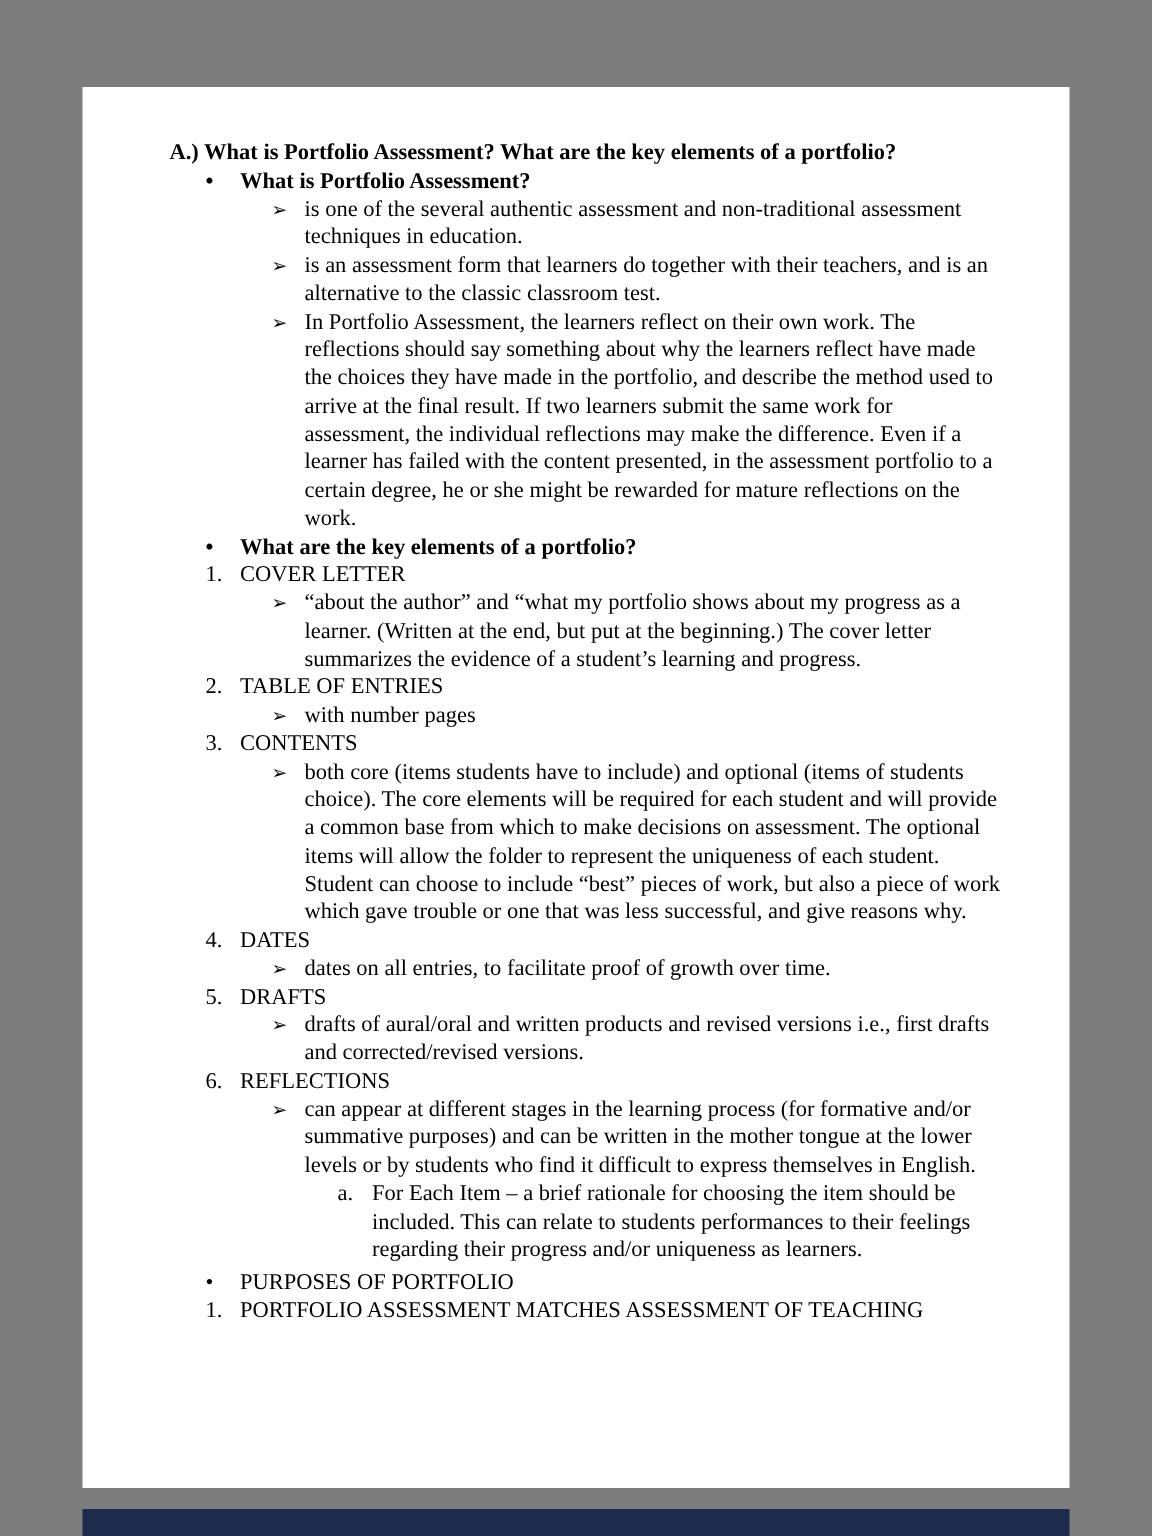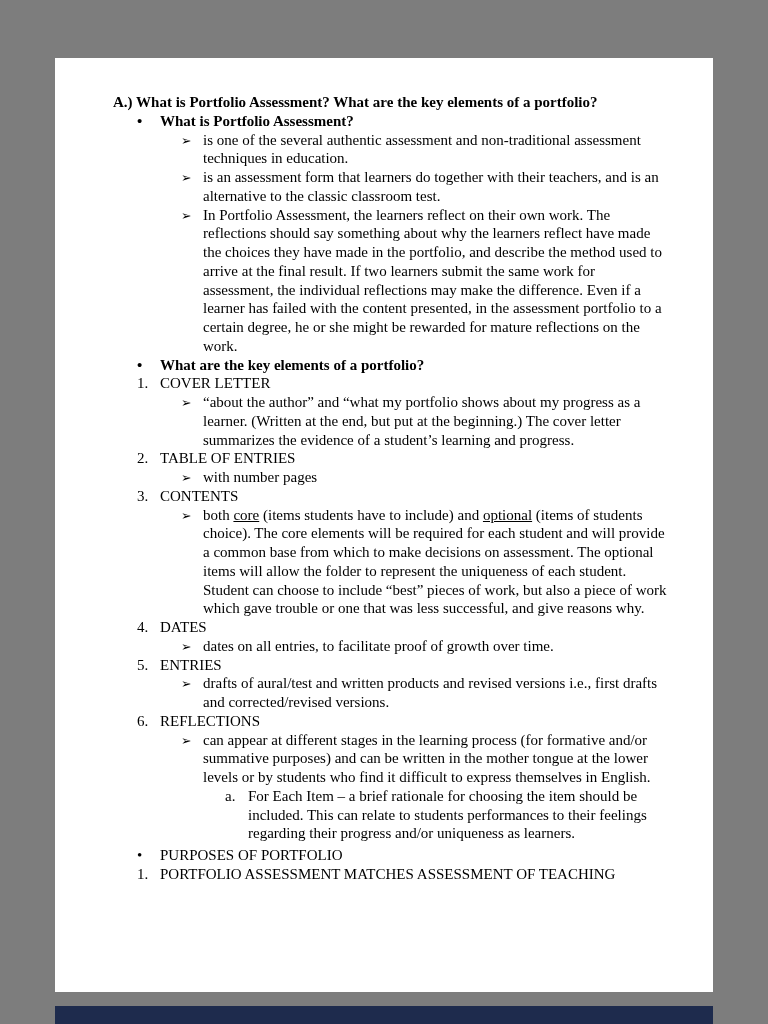--- a/index.html
+++ b/index.html
@@ -30,21 +30,21 @@
   .num-li .marker { flex: 0 0 23px; width: 23px; }
   .arrow-li { margin-left: 91px; }
   .arrow-li .marker {
     flex: 0 0 22px; width: 22px;
     font-family: "DejaVu Sans", sans-serif;
     font-size: 12.5px;
   }
   .alpha-li { margin-left: 135px; }
   .alpha-li .marker { flex: 0 0 23px; width: 23px; }
   .txt { flex: 1 1 auto; }
-  .u { text-decoration: underline; }
+  .u { }
   .para-b { margin-top: 19px; }
   .sp-top { margin-top: 3px; }
   .footer-bar {
     position: absolute; left: 55px; top: 1006px;
     width: 658px; height: 18px;
   }
 </style>
 </head>
 <body style="background: rgb(125, 125, 125);">
 
@@ -108,25 +108,25 @@
         <span class="marker">4.</span>
         <span class="txt">DATES</span>
       </div>
       <div class="row li arrow-li">
         <span class="marker">➢</span>
         <span class="txt">dates on all entries, to facilitate proof of growth over time.</span>
       </div>
 
       <div class="row li num-li">
         <span class="marker">5.</span>
-        <span class="txt">ENTRIES</span>
+        <span class="txt">DRAFTS</span>
       </div>
       <div class="row li arrow-li">
         <span class="marker">➢</span>
-        <span class="txt">drafts of aural/test and written products and revised versions i.e., first drafts and corrected/revised versions.</span>
+        <span class="txt">drafts of aural/oral and written products and revised versions i.e., first drafts and corrected/revised versions.</span>
       </div>
 
       <div class="row li num-li">
         <span class="marker">6.</span>
         <span class="txt">REFLECTIONS</span>
       </div>
       <div class="row li arrow-li">
         <span class="marker">➢</span>
         <span class="txt">can appear at different stages in the learning process (for formative and/or summative purposes) and can be written in the mother tongue at the lower levels or by students who find it difficult to express themselves in English.</span>
       </div>

